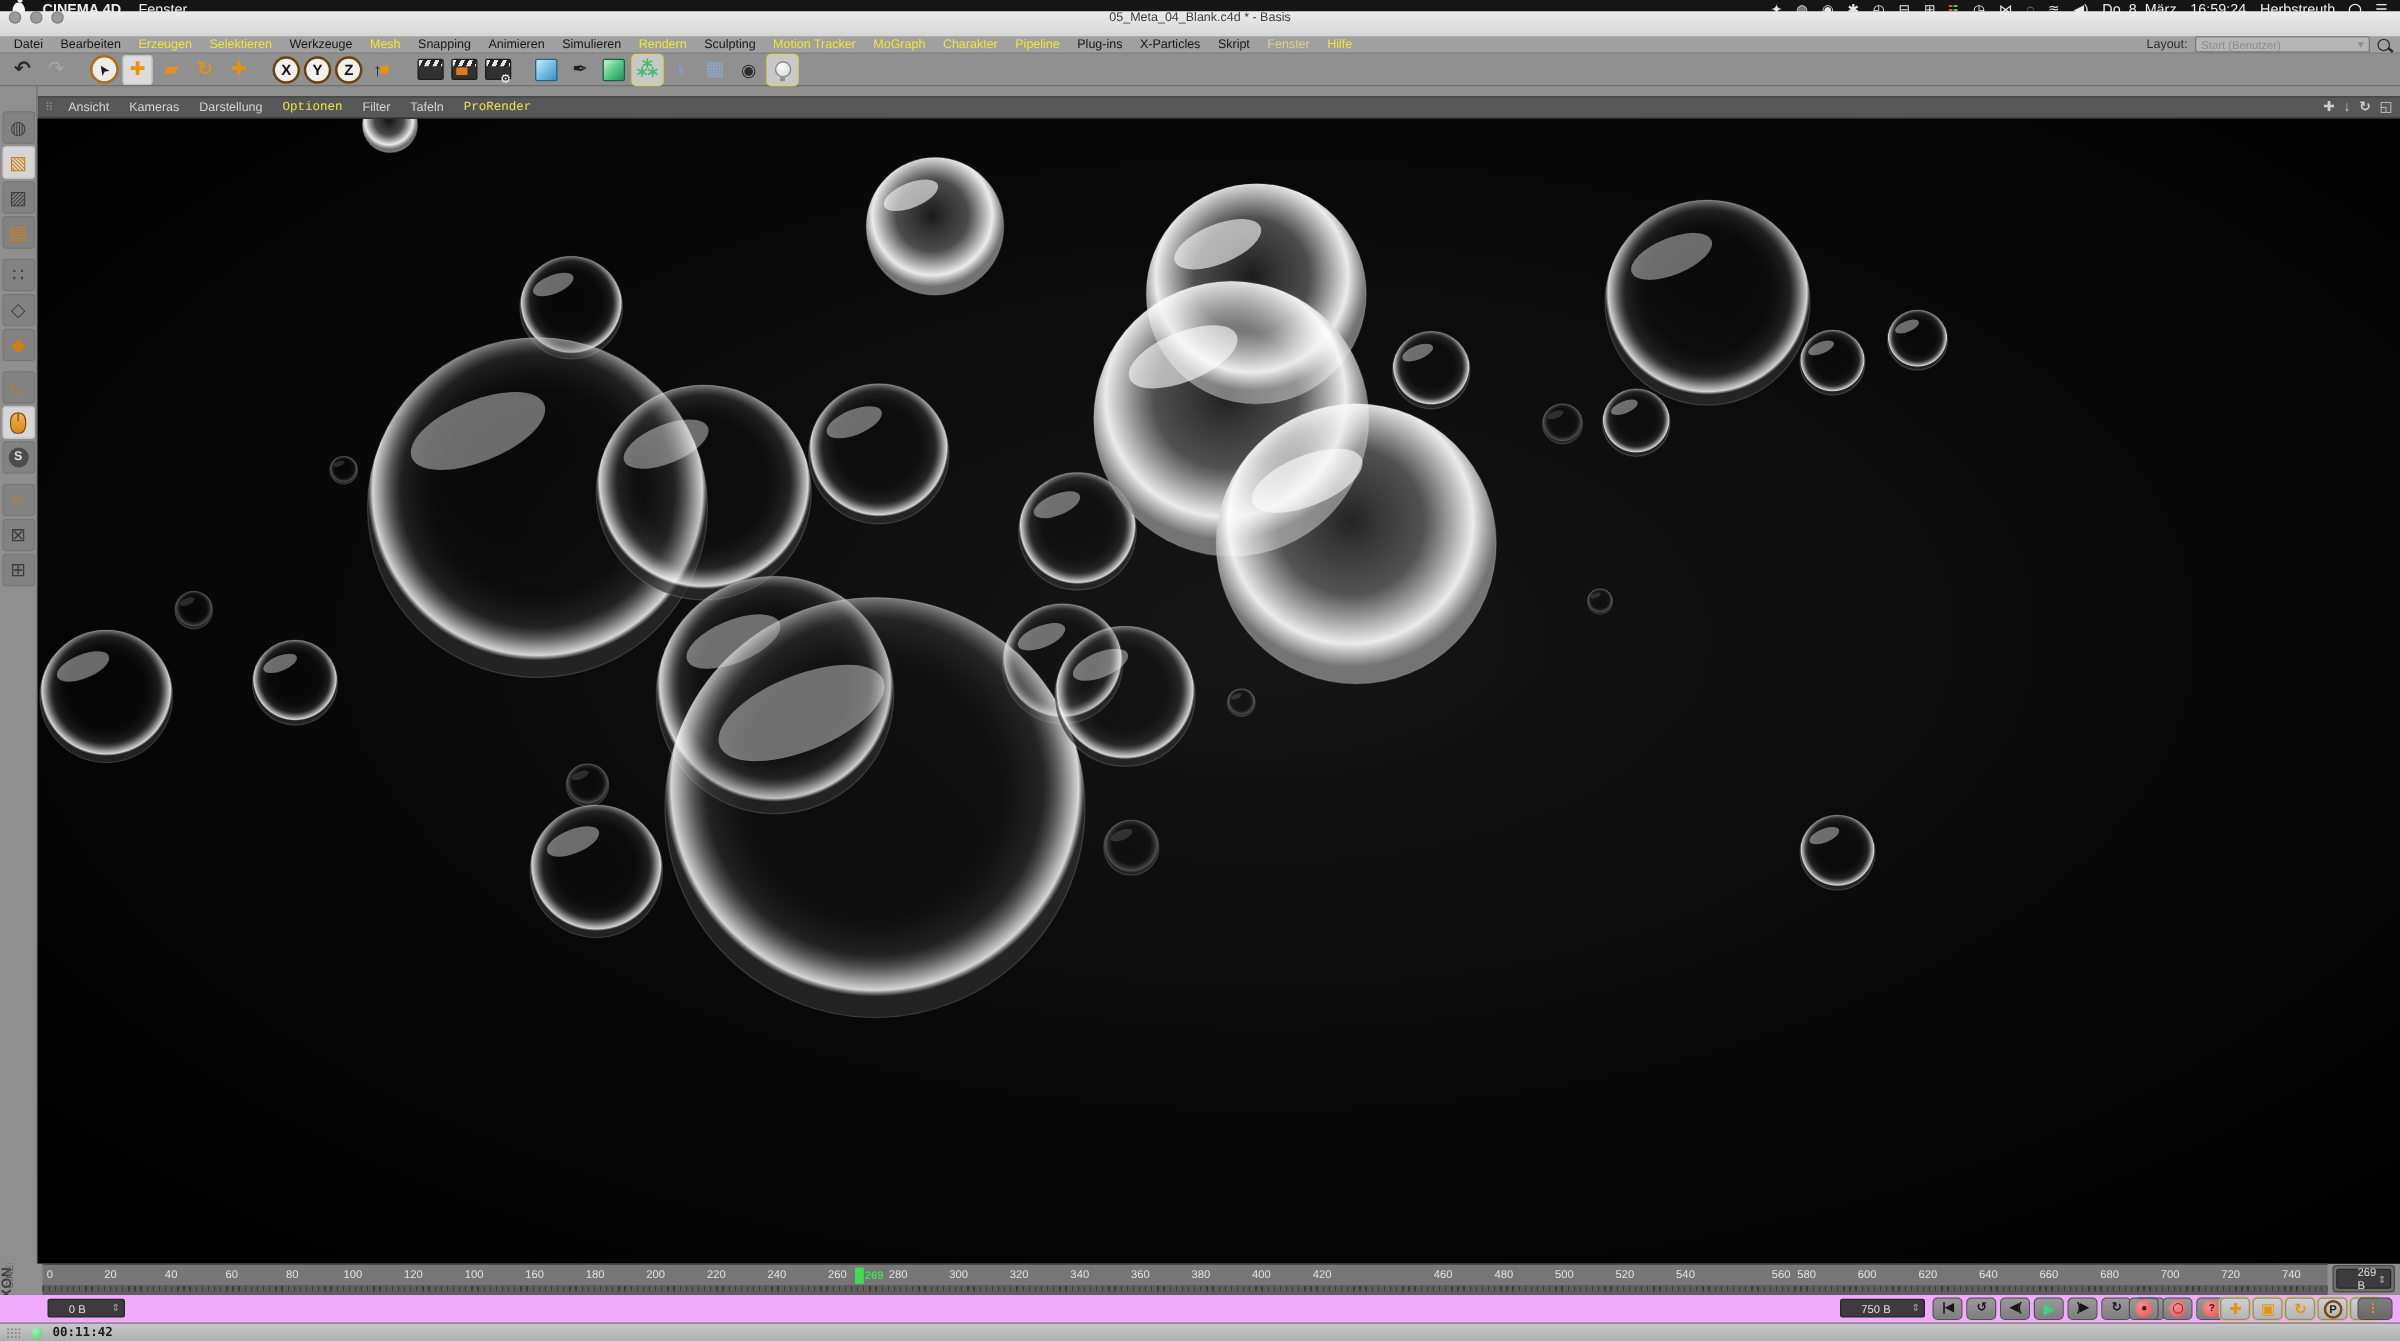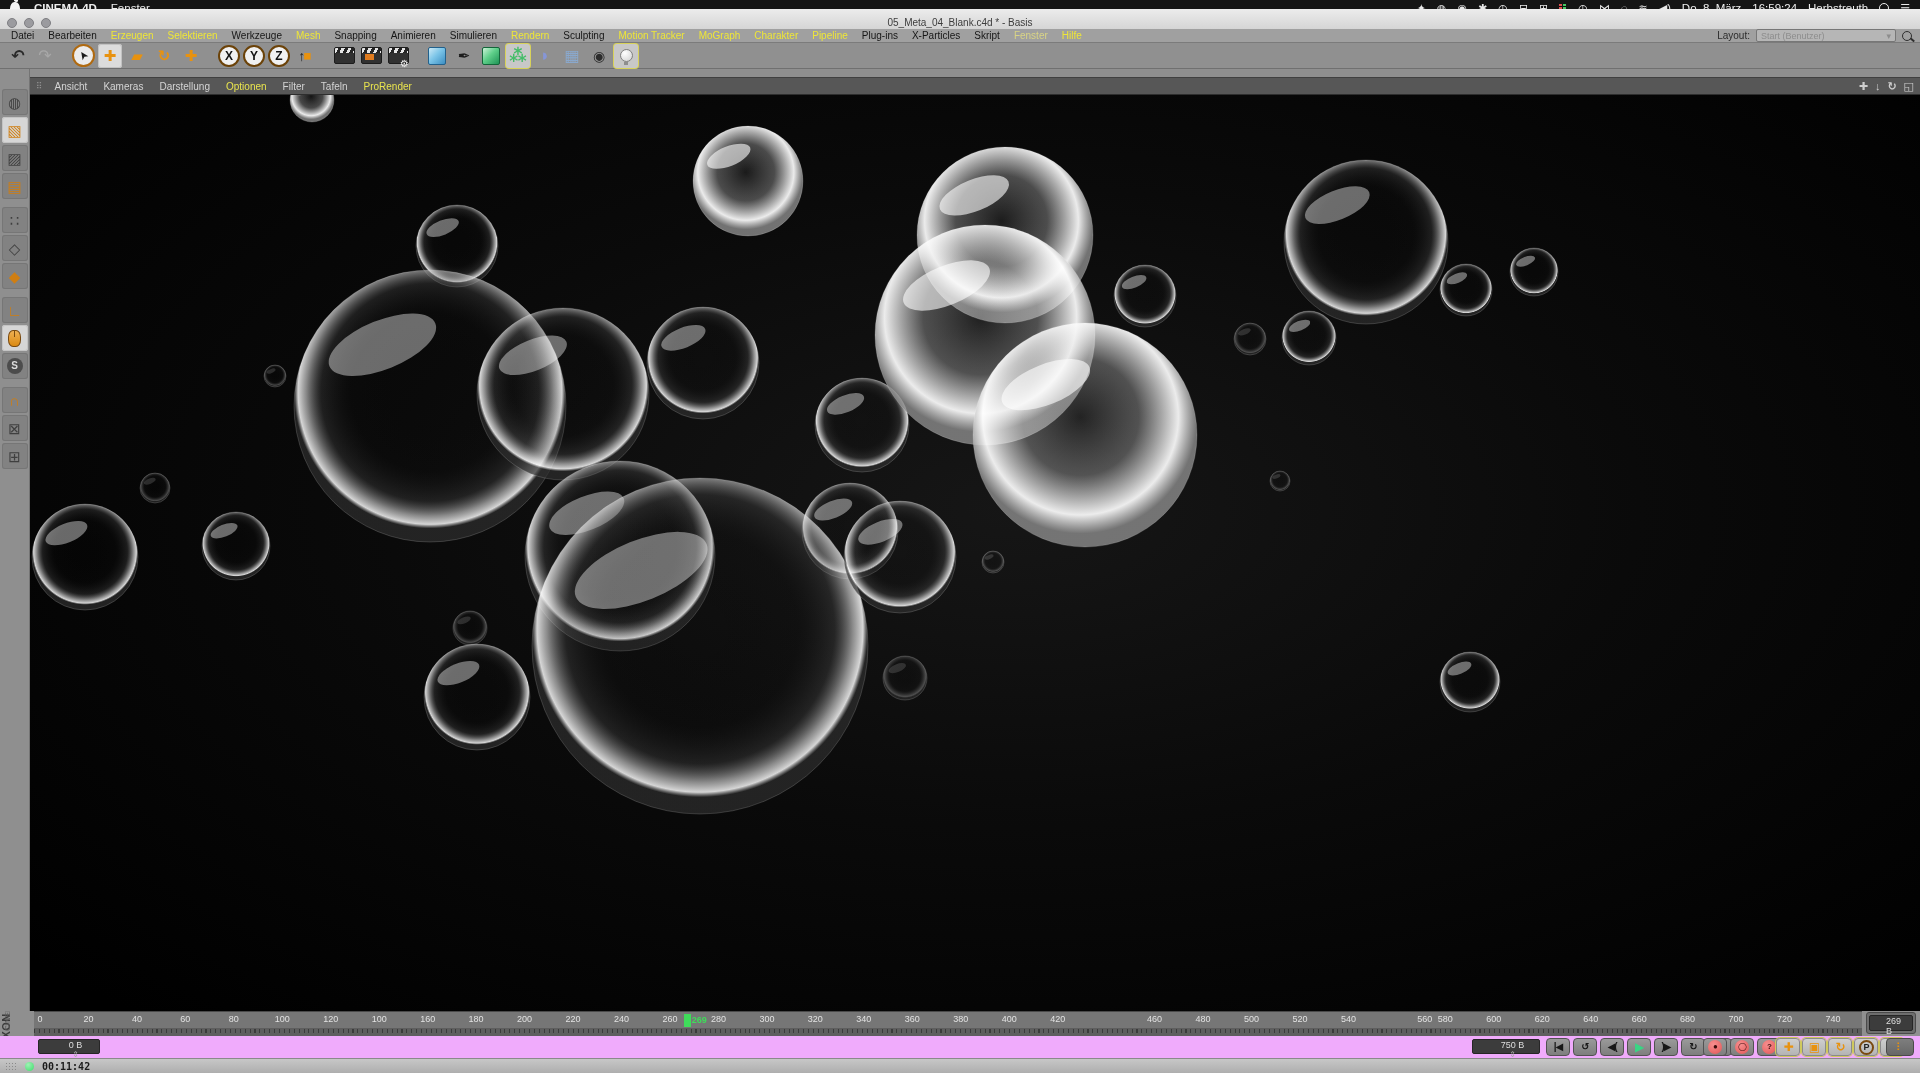--- a/index.html
+++ b/index.html
@@ -17,21 +17,21 @@
   .mb-ico.bars{width:8px;height:11px;position:relative;}
   .mb-ico.bars::before{content:"";position:absolute;left:0;top:1px;width:3px;height:10px;background:repeating-linear-gradient(#e05050 0 2px,#101010 2px 3px);}
   .mb-ico.bars::after{content:"";position:absolute;left:4px;top:1px;width:3px;height:10px;background:repeating-linear-gradient(#46c862 0 2px,#101010 2px 3px);}
   .mb-text{font-size:11.5px;}
   .mag{width:8px;height:8px;border:1.5px solid #ededed;border-radius:50%;position:relative;display:inline-block;}
   .mag::after{content:"";position:absolute;width:5px;height:1.5px;background:#ededed;right:-4px;bottom:-1px;transform:rotate(40deg);}
   .mag.dark{border-color:#2e2e2e;}
   .mag.dark::after{background:#2e2e2e;}
 
   
-  #titlebar{position:absolute;left:0;top:9px;width:100%;height:28px;background:linear-gradient(#ececec,#cdcdcd);border-bottom:1px solid #8d8d8d;display:flex;align-items:center;box-sizing:border-box;}
+  #titlebar{position:absolute;left:0;top:9px;width:100%;height:28px;background:linear-gradient(#ececec,#cdcdcd);border-bottom:1px solid #8d8d8d;display:flex;align-items:flex-start;box-sizing:border-box;}
   .tl{width:8px;height:8px;border-radius:50%;background:#9b9b9f;border:0.5px solid #7e7e82;margin-left:7px;}
   #win-title{position:absolute;left:0;right:0;text-align:center;font-size:10px;color:#3c3c3c;}
 
   
   #appmenu{position:absolute;left:0;top:29px;width:100%;height:14px;background:#a0a0a0;border-bottom:1px solid #7b7b7b;display:flex;align-items:center;box-sizing:border-box;padding-left:4px;}
   .am-item{font-size:10px;color:#161616;padding:0 7px;white-space:nowrap;}
   .am-item.hl{color:#eee637;}
   .am-item.hldim{color:#d9d485;}
   #am-right{margin-left:auto;display:flex;align-items:center;gap:6px;padding-right:8px;}
   #layout-label{font-size:10px;color:#2c2c2c;}
@@ -65,21 +65,21 @@
   .tb.deform .glyph{color:#8696d6;font-size:17px;}
   .tb.env .glyph{color:#8aa8cc;font-size:16px;}
   .tb.cam .glyph{color:#2c2c2c;font-size:14px;}
   .bulbshape{width:11px;height:11px;border-radius:50%;background:radial-gradient(circle at 35% 30%,#ffffff,#cfcfcf);border:1px solid #808080;position:relative;}
   .bulbshape::after{content:"";position:absolute;left:3px;bottom:-4px;width:4px;height:3px;background:#8e8e8e;}
 
   
   #vpmenu{position:absolute;left:30px;top:77px;right:0;height:18px;background:#575757;border-top:1px solid #404040;border-bottom:1px solid #2e2e2e;display:flex;align-items:center;box-sizing:border-box;padding:0 6px;}
   .vp-handle{color:#8f8f8f;font-size:9px;margin-right:4px;}
   .vm-item{font-size:10px;color:#d4d4d4;padding:0 8px;}
-  .vm-item.hl{color:#e9e44e;}
+  .vm-item.hl{color:#e9e44e;font-family:Liberation Mono, monospace;}
   #vp-nav{margin-left:auto;display:flex;gap:7px;align-items:center;}
   .vpn{color:#cfcfcf;font-size:11px;font-weight:bold;line-height:1;}
 
   
   #leftcol{position:absolute;left:0;top:69px;width:30px;height:942px;background:#8f8f8f;border-right:1px solid #747474;box-sizing:border-box;padding-top:20px;display:flex;flex-direction:column;align-items:center;gap:2px;}
   .lt{width:26px;height:26px;display:flex;align-items:center;justify-content:center;border-radius:3px;background:#828282;box-shadow:inset 0 0 0 1px #767676;}
   .lt .glyph{font-size:15px;color:#3f3f3f;line-height:1;}
   .lt.sel{background:#d6d6d6;box-shadow:inset 0 0 0 1px #c4c4c4;}
   .lt.orange .glyph{color:#cf7e12;font-weight:bold;}
   .lt.gapb{margin-top:6px;}
@@ -100,21 +100,21 @@
   .rnum{position:absolute;top:1px;transform:translateX(-50%);font-size:9px;color:#e2e2e2;}
   #ticks{position:absolute;left:0;bottom:0;width:100%;height:8px;background:#5e5e5e;background-image:repeating-linear-gradient(90deg,#3b3b3b 0 1px,transparent 1px 4.9px);background-size:100% 4px;background-position:0 1px;background-repeat:no-repeat;}
   #playhead{position:absolute;top:1px;height:14px;display:flex;align-items:center;}
   .ph-block{width:7px;height:13px;background:#3fdc5a;display:inline-block;}
   .ph-label{color:#3fdc5a;font-size:9px;font-weight:bold;margin-left:1px;}
   #curframe{position:absolute;left:1866px;top:1012px;width:50px;height:22px;background:#6e6e6e;border:1px solid #4a4a4a;border-radius:3px;box-sizing:border-box;padding:2px;}
   #curframe .field{width:100%;height:100%;}
 
   
   #controlrow{position:absolute;left:0;top:1036px;width:100%;height:22px;background:#f0abfc;}
-  .field{background:#3c3c3c;border:1px solid #262626;border-radius:2px;display:flex;align-items:center;justify-content:space-between;font-size:9px;color:#dedede;padding:0 3px 0 16px;box-sizing:border-box;flex-direction:column;}
+  .field{background:#3c3c3c;border:1px solid #262626;border-radius:2px;display:flex;align-items:center;justify-content:space-between;font-size:9px;color:#dedede;padding:0 3px 0 16px;box-sizing:border-box;}
   .stepper{color:#a9a9a9;font-size:8px;}
   #range-start{position:absolute;left:38px;top:3px;width:62px;height:15px;}
   #range-end{position:absolute;left:1472px;top:3px;width:68px;height:15px;}
   #groove{position:absolute;left:104px;top:4px;width:1360px;height:14px;background:#5f5f5f;border-radius:7px;box-shadow:inset 0 1px 2px rgba(0,0,0,.45);}
   #thumb{position:absolute;inset:1px;background:linear-gradient(#bdbdbd,#999);border-radius:6px;display:flex;align-items:center;justify-content:space-between;font-size:8px;color:#6f6f6f;padding:0 9px;}
   #transport,#records,#toggles{position:absolute;top:2px;display:flex;gap:3px;align-items:center;}
   #transport{left:1546px;}
   #records{left:1703px;}
   #toggles{left:1776px;gap:2px;}
   .pb{width:24px;height:18px;background:linear-gradient(#9a9a9a,#7e7e7e);border:1px solid #525252;border-radius:4px;display:flex;align-items:center;justify-content:center;font-size:10px;font-weight:bold;color:#171717;box-sizing:border-box;flex:none;}

